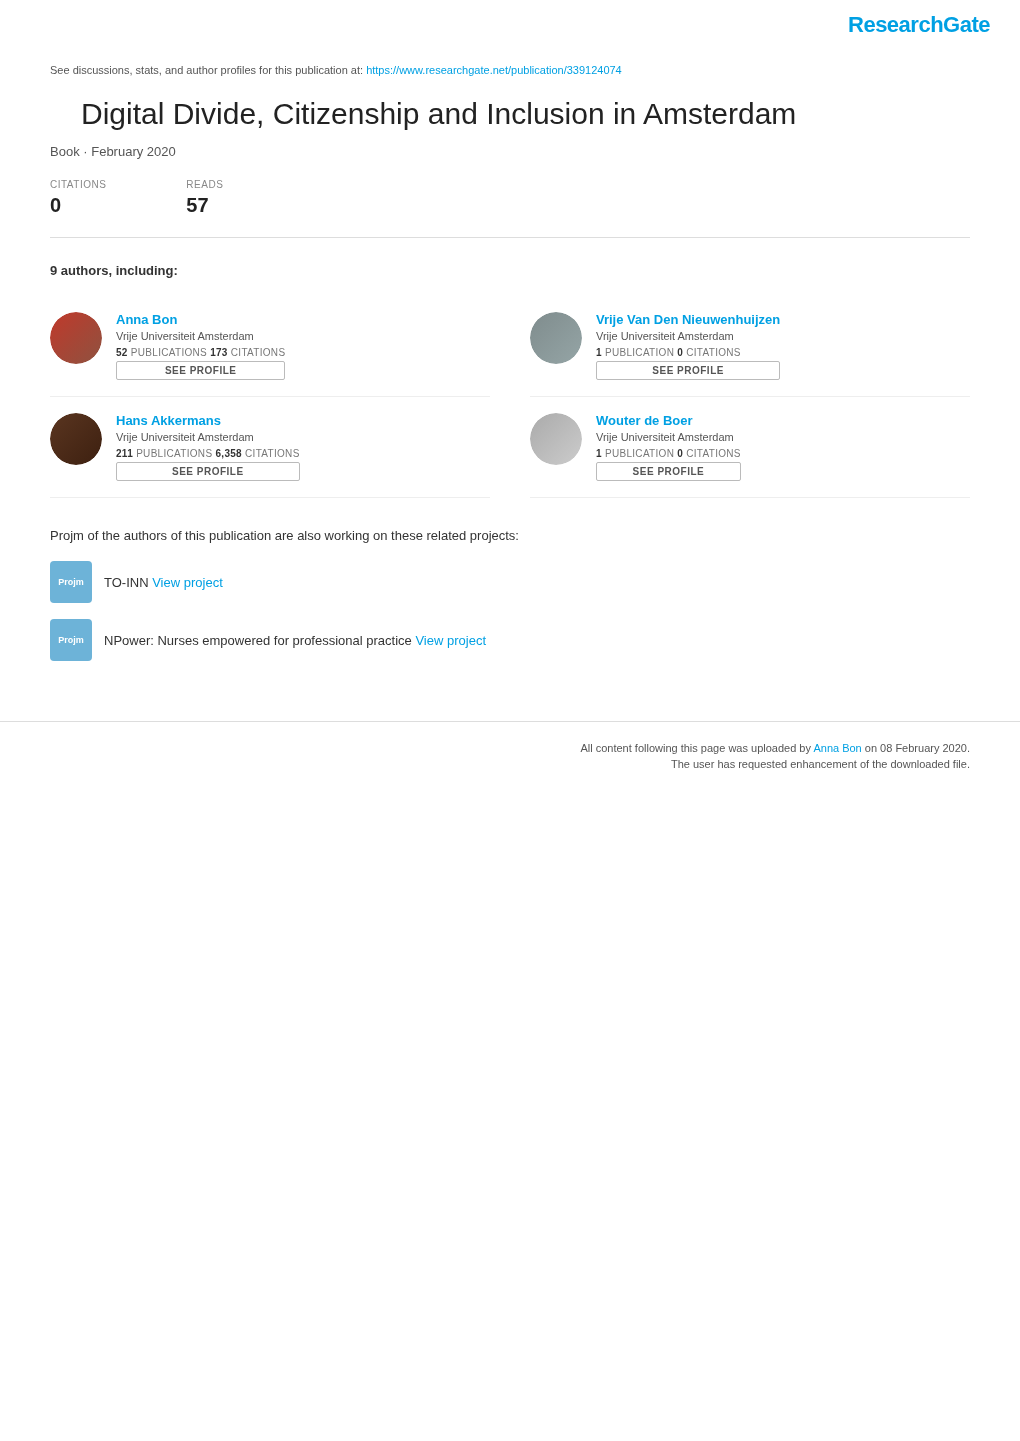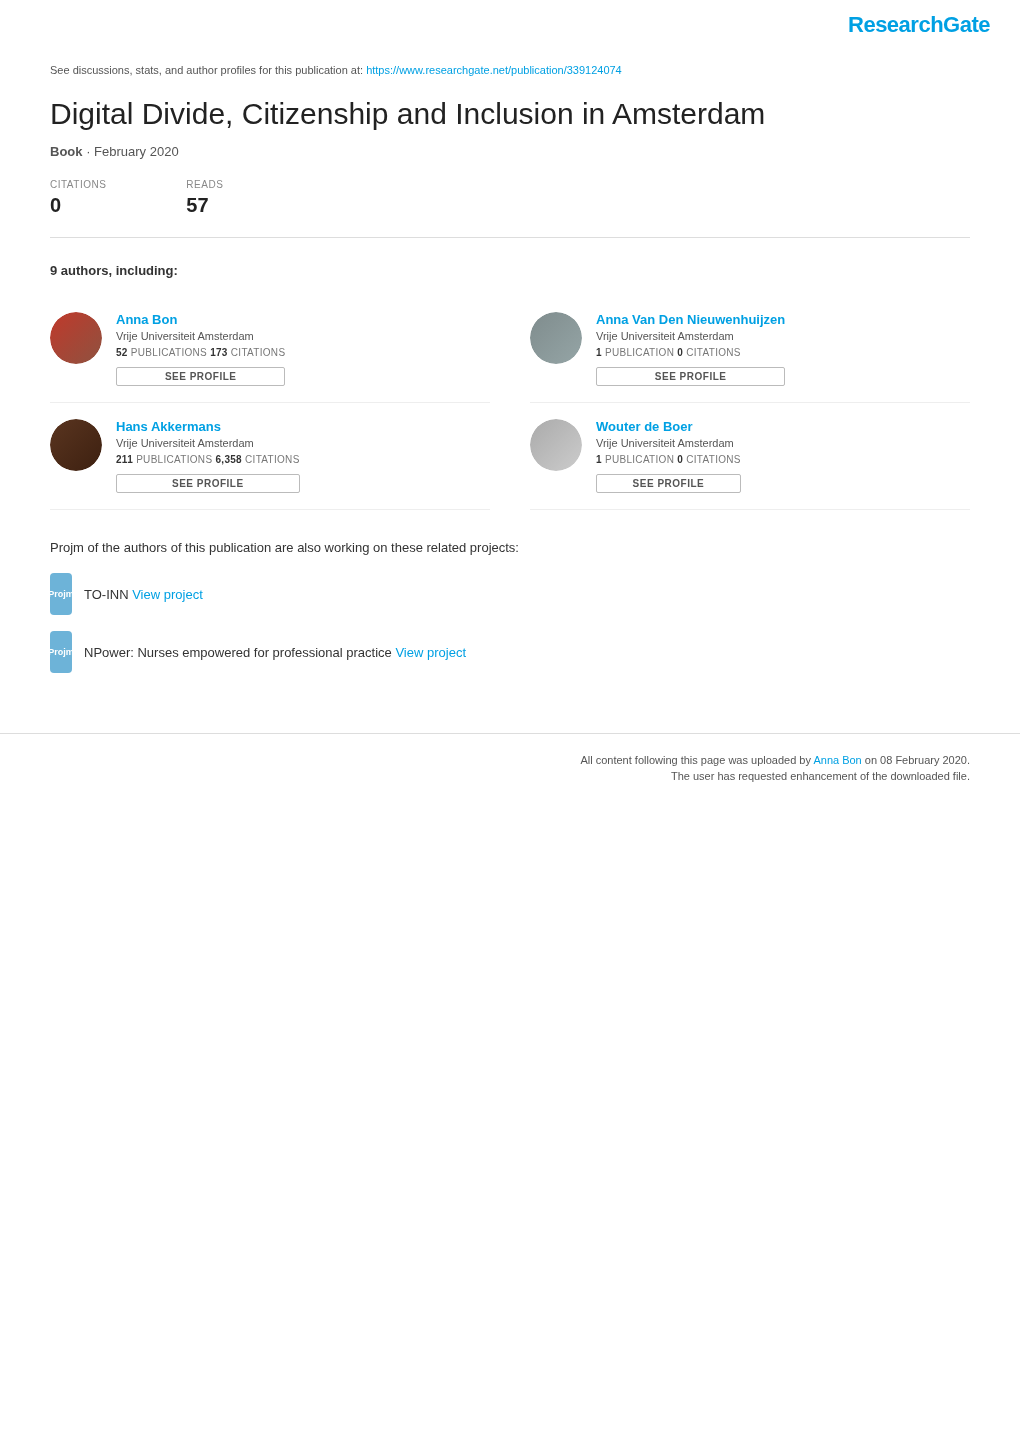--- a/index.html
+++ b/index.html
@@ -33,28 +33,29 @@
     .see-discussions a {
       color: #00a0e3;
       text-decoration: none;
     }
     .page-title {
       font-size: 30px;
       font-weight: 400;
       color: #222;
       margin-bottom: 12px;
       line-height: 1.2;
+      margin-left: 31px;
     }
     .book-date {
       font-size: 13px;
       color: #555;
       margin-bottom: 20px;
     }
     .book-date strong {
-      font-weight: bold;
+      font-weight: normal;
     }
     .stats-row {
       display: flex;
       gap: 80px;
       margin-bottom: 25px;
       padding-bottom: 20px;
       border-bottom: 1px solid #ddd;
     }
     .stat-block label {
       font-size: 10px;
@@ -130,21 +131,20 @@
       text-transform: uppercase;
       letter-spacing: 0.3px;
       margin-top: 2px;
     }
     .author-stats strong {
       color: #333;
       font-weight: bold;
     }
     .see-profile-btn {
       display: inline-block;
-      margin-top: 6px;
       padding: 3px 8px;
       border: 1px solid #bbb;
       border-radius: 2px;
       font-size: 10px;
       color: #555;
       text-transform: uppercase;
       letter-spacing: 0.5px;
       cursor: pointer;
       background: #fff;
       font-weight: bold;
@@ -155,21 +155,21 @@
       font-weight: bold;
       margin-bottom: 18px;
     }
     .project-item {
       display: flex;
       align-items: center;
       gap: 12px;
       margin-bottom: 16px;
     }
     .project-badge {
-      width: 22px;
+      width: 42px;
       height: 42px;
       border-radius: 4px;
       background: #6db3d8;
       display: flex;
       align-items: center;
       justify-content: center;
       font-size: 9px;
       color: #fff;
       font-weight: bold;
       flex-shrink: 0;
@@ -258,21 +258,21 @@
         </span>
         <button class="see-profile-btn">SEE PROFILE</button>
       </div>
     </div>
 
     <div class="author-card">
       <div class="author-avatar">
         <div class="avatar-placeholder avatar-dv"></div>
       </div>
       <div class="author-info">
-        <a class="author-name" href="#">Anna Van Den Nieuwenhuijzen</a>
+        <a class="author-name" href="#">Vrije Van Den Nieuwenhuijzen</a>
         <span class="author-institution">Vrije Universiteit Amsterdam</span>
         <span class="author-stats">
           <strong>1</strong>
           <span> PUBLICATION </span>
           <strong>0</strong>
           <span> CITATIONS</span>
         </span>
         <button class="see-profile-btn">SEE PROFILE</button>
       </div>
     </div>

